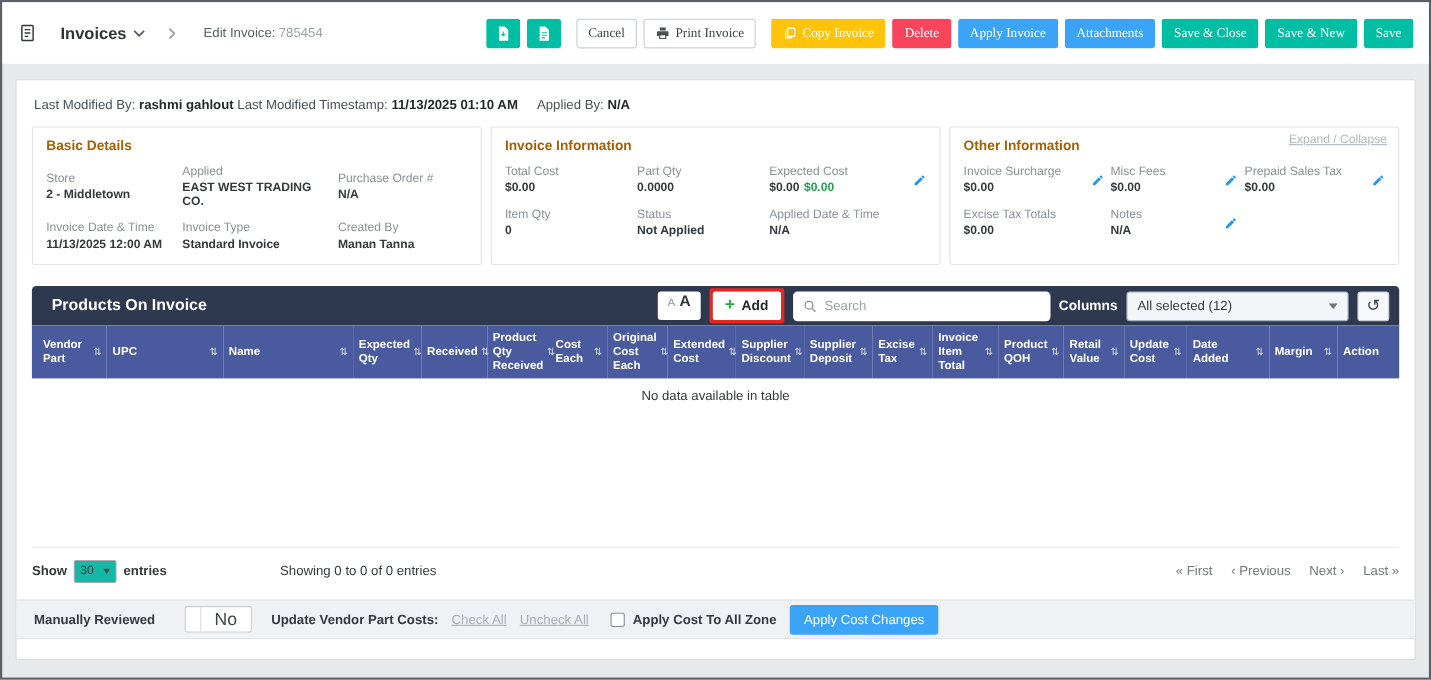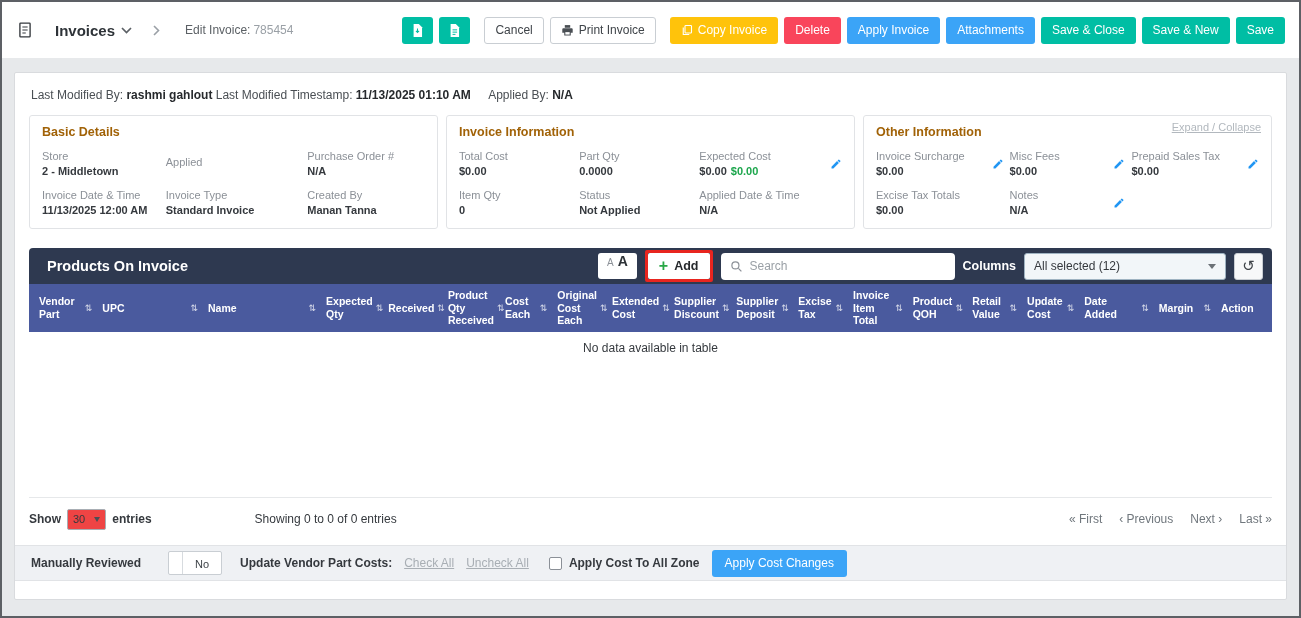--- a/index.html
+++ b/index.html
@@ -7,21 +7,21 @@
   body{font-family:"Liberation Sans",sans-serif;}
   .page{width:1301px;height:618px;background:#e7e9eb;border:2px solid #5d6065;display:flex;flex-direction:column;overflow:hidden;}
 
   
   .topbar{height:56px;background:#fff;flex:0 0 auto;display:flex;align-items:center;justify-content:space-between;padding:0 14px;}
   .topbar-left{display:flex;align-items:center;gap:21px;}
   .app-title-wrap{display:flex;align-items:center;gap:6px;cursor:pointer;}
   .app-title{font-size:15px;font-weight:bold;color:#2e3338;}
   .crumb{font-size:12px;color:#5b6065;margin-left:4px;}
   .crumb .num{color:#9aa0a6;margin-left:3px;}
-  .topbar-right{display:flex;align-items:center;gap:6px;}
+  .topbar-right{display:flex;align-items:center;gap:6px;font-family:Liberation Serif, serif;}
   .btn{height:27px;padding:0 10px;border:1px solid transparent;border-radius:3px;font-size:12px;font-family:inherit;display:inline-flex;align-items:center;gap:5px;cursor:pointer;white-space:nowrap;}
   .btn-teal{background:#00BEA4;color:#fff;}
   .btn-blue{background:#3BA4F7;color:#fff;}
   .btn-red{background:#F9455B;color:#fff;}
   .btn-yellow{background:#FFC30B;color:#fff;}
   .btn-light{background:#fff;border-color:#c9ced3;color:#3f4449;}
   .icon-btn{width:31px;padding:0;justify-content:center;}
   .gap-l{margin-left:8px;}
 
   
@@ -69,32 +69,32 @@
   .ptable th{background:#4A5A9E;color:#fff;font-size:10.5px;font-weight:bold;text-align:left;padding:5px 5px;vertical-align:middle;height:44px;}
   .ptable th:first-child{padding-left:10px;}
   .thc{display:flex;align-items:center;justify-content:space-between;gap:3px;line-height:1.2;}
   .sort::before{content:"⇅";font-size:9px;color:rgba(255,255,255,.78);font-weight:normal;}
   .empty-cell{text-align:center;font-size:12px;color:#35393e;padding:9px 0 10px;}
   .table-space{flex:1;margin:0 14px;border-bottom:1px solid #e6e8ea;}
 
   
   .tfoot{margin:7px 14px 0;display:flex;align-items:center;font-size:12px;color:#35393e;height:28px;}
   .show-group{display:flex;align-items:center;gap:6px;font-weight:bold;}
-  .size-select{border:1px solid #a8aeb4;border-radius:2px;height:21px;padding:0 5px;display:flex;align-items:center;gap:9px;font-size:11px;font-weight:normal;cursor:pointer;background:#ef4444;}
+  .size-select{border:1px solid #a8aeb4;border-radius:2px;height:21px;padding:0 5px;display:flex;align-items:center;gap:9px;font-size:11px;font-weight:normal;cursor:pointer;background:#14b8a6;}
   .size-select .caret{border-top-color:#4a4f54;border-left-width:3.5px;border-right-width:3.5px;}
   .showing{margin-left:103px;font-weight:normal;}
   .pager{margin-left:auto;display:flex;gap:17px;color:#70777d;}
   .pager span{cursor:pointer;}
 
   
   .bbar{background:#eff1f4;border-top:1px solid #e1e3e6;border-bottom:1px solid #e1e3e6;height:36px;flex:0 0 auto;display:flex;align-items:center;padding:0 16px;margin:12px 0 18px;}
   .b-label{font-size:12px;font-weight:bold;color:#35393e;}
   .toggle{display:flex;align-items:stretch;border:1px solid #c9ced3;border-radius:2px;background:#fff;height:24px;margin-left:27px;cursor:pointer;overflow:hidden;}
   .toggle-slot{width:14px;border-right:1px solid #d7dbdf;}
-  .toggle-text{padding:12px 12px;font-size:11px;color:#3f4449;display:flex;align-items:center;}
+  .toggle-text{padding:12px 12px;font-size:16px;color:#3f4449;display:flex;align-items:center;}
   .uvpc{margin-left:18px;}
   .linkdis{font-size:12px;color:#a8aeb4;text-decoration:underline;margin-left:12px;cursor:pointer;}
   .cb{width:13px;height:13px;border:1px solid #8b9097;border-radius:2px;background:#fff;margin-left:20px;cursor:pointer;flex:0 0 auto;}
   .zone-label{margin-left:7px;}
   .apply-btn{background:#3BA4F7;color:#fff;border:none;border-radius:3px;height:27px;padding:0 13px;font-size:12px;font-family:inherit;margin-left:12px;cursor:pointer;}
   svg{display:block;}
 </style>
 </head>
 <body>
 
@@ -184,20 +184,21 @@
         <div class="fields g-basic">
           <div class="field">
               <div>
                 <div class="fl">Store</div>
                 <div class="fv">2 - Middletown</div>
               </div>
             </div>
           <div class="field">
               <div>
                 <div class="fl">Applied</div>
+                <div class="fv">EAST WEST TRADING CO.</div>
               </div>
             </div>
           <div class="field">
               <div>
                 <div class="fl">Purchase Order #</div>
                 <div class="fv">N/A</div>
               </div>
             </div>
           <div class="field">
               <div>

